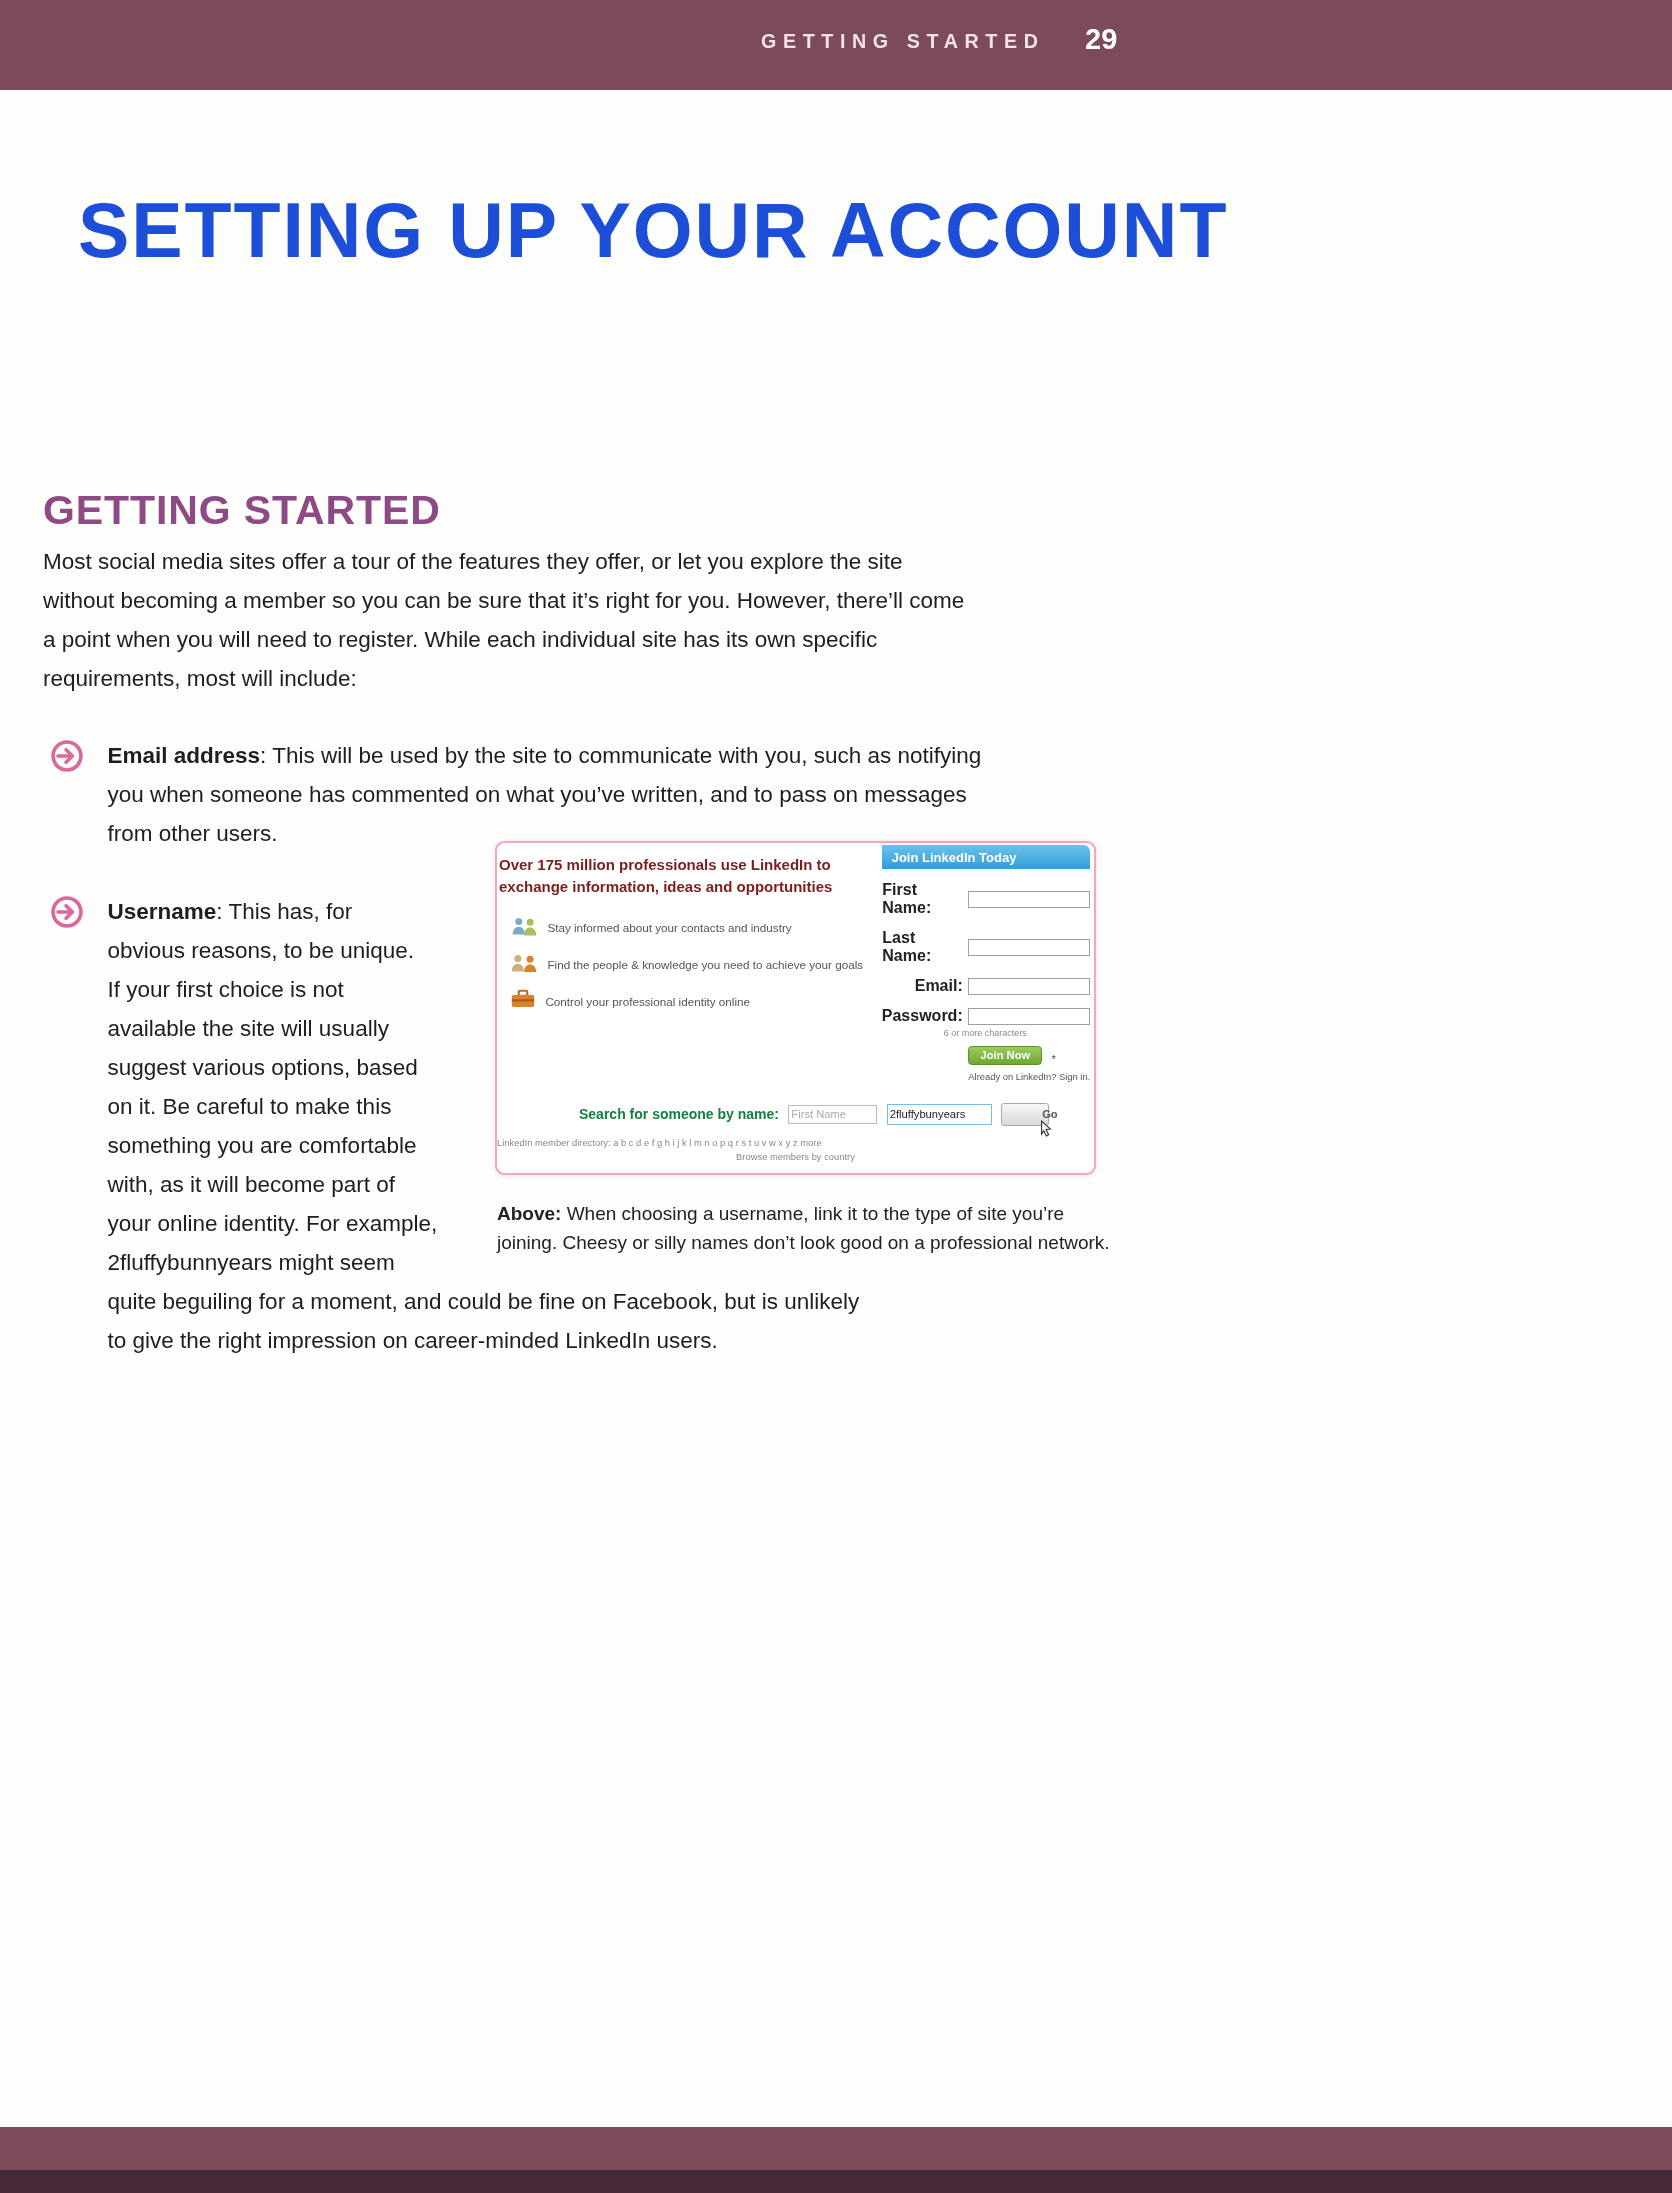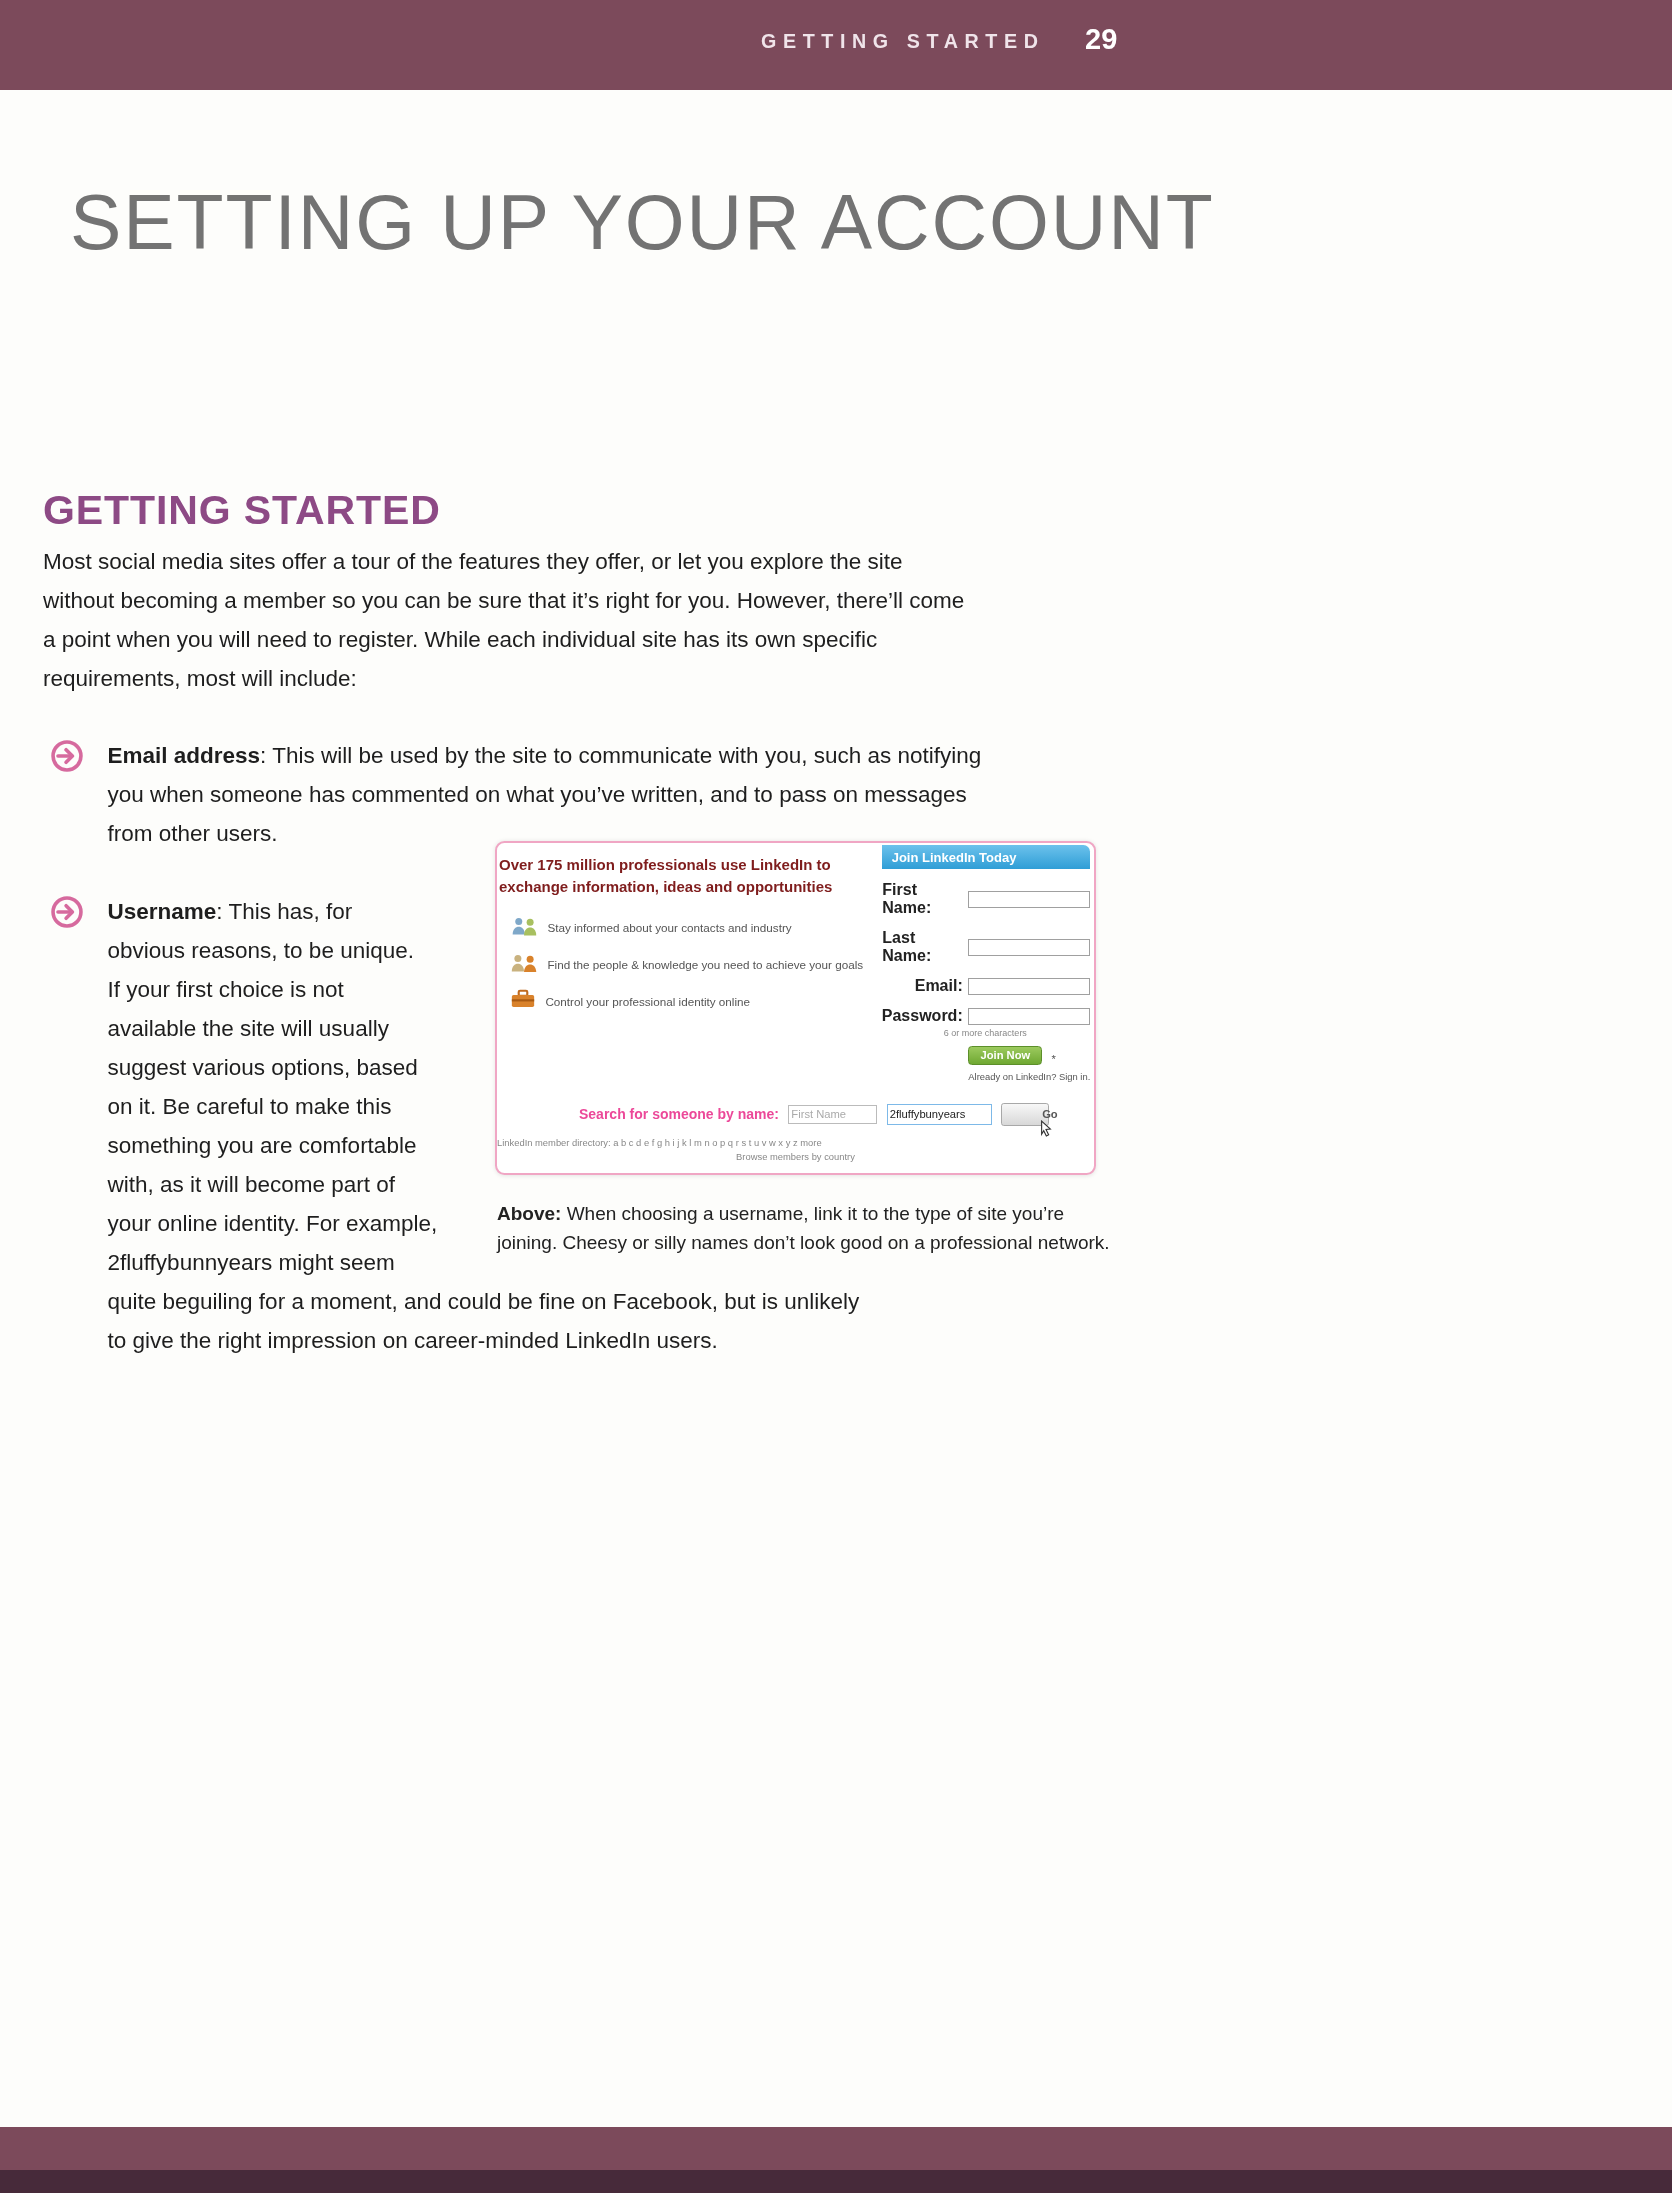--- a/index.html
+++ b/index.html
@@ -12,22 +12,22 @@
   }
   
   .topbar{position:absolute;top:0;left:0;width:100%;height:90px;background:#7c4a5b;}
   .topbar-section{
     position:absolute;left:761px;top:30px;
     color:#f0e4ea;font-size:19.7px;font-weight:700;letter-spacing:6.6px;
   }
   .topbar-page{position:absolute;left:1085px;top:22.5px;color:#ffffff;font-size:29px;font-weight:700;}
   
   .title{
-    position:absolute;left:66px;top:180px;margin:4px;
-    font-size:77px;font-weight:400;letter-spacing:1.9px;color:#737373;line-height:1;
+    position:absolute;left:66px;top:180px;margin:12px;
+    font-size:77px;font-weight:700;letter-spacing:1.9px;color:#1d4ed8;line-height:1;
     white-space:nowrap;
   }
   
   .intro{
     position:absolute;left:26px;top:285px;width:1042px;
     background:#fbf8d8;border-radius:20.6px;padding:19px 20.6px;box-sizing:border-box;
   }
   .intro-text{
     margin:0;font-size:26px;font-weight:700;color:#191919;line-height:42px;
     white-space:pre-line;
@@ -76,21 +76,21 @@
   .join-btn-row{display:flex;align-items:flex-end;gap:9px;margin-top:7.5px;margin-left:86px;}
   .join-btn{
     background:linear-gradient(#9cca5e,#6fa832);border:0.9px solid #5c8f2a;border-radius:3.7px;
     color:#fff;font-size:11.2px;font-weight:700;padding:2.8px 11.2px;cursor:pointer;
     font-family:"Liberation Sans", sans-serif;
   }
   .join-star{font-size:11.2px;color:#555;}
   .signin{font-size:9.4px;color:#555;margin-top:5.6px;margin-left:86px;}
   
   .search-row{position:absolute;left:82px;top:260px;display:flex;align-items:center;gap:9.4px;}
-  .search-label{font-size:14px;font-weight:700;color:#ec4899;text-align:center;}
+  .search-label{font-size:14px;font-weight:700;color:#15803d;text-align:center;}
   .search-first{width:89px;height:19px;border:0.9px solid #bbb;font-size:11.2px;color:#999;box-sizing:border-box;
     font-family:"Liberation Sans", sans-serif;}
   .search-first::placeholder{color:#aaa;}
   .search-last{width:105px;height:20.6px;border:1.9px solid #7db9e8;font-size:11.2px;color:#222;box-sizing:border-box;
     font-family:"Liberation Sans", sans-serif;}
   .go-btn{
     width:36px;height:22.5px;background:linear-gradient(#f7f7f7,#d8d8d8);
     border:0.9px solid #a8a8a8;border-radius:2.8px;font-size:11.2px;font-weight:700;color:#555;cursor:pointer;
     font-family:"Liberation Sans", sans-serif;
     padding-left:40px;

